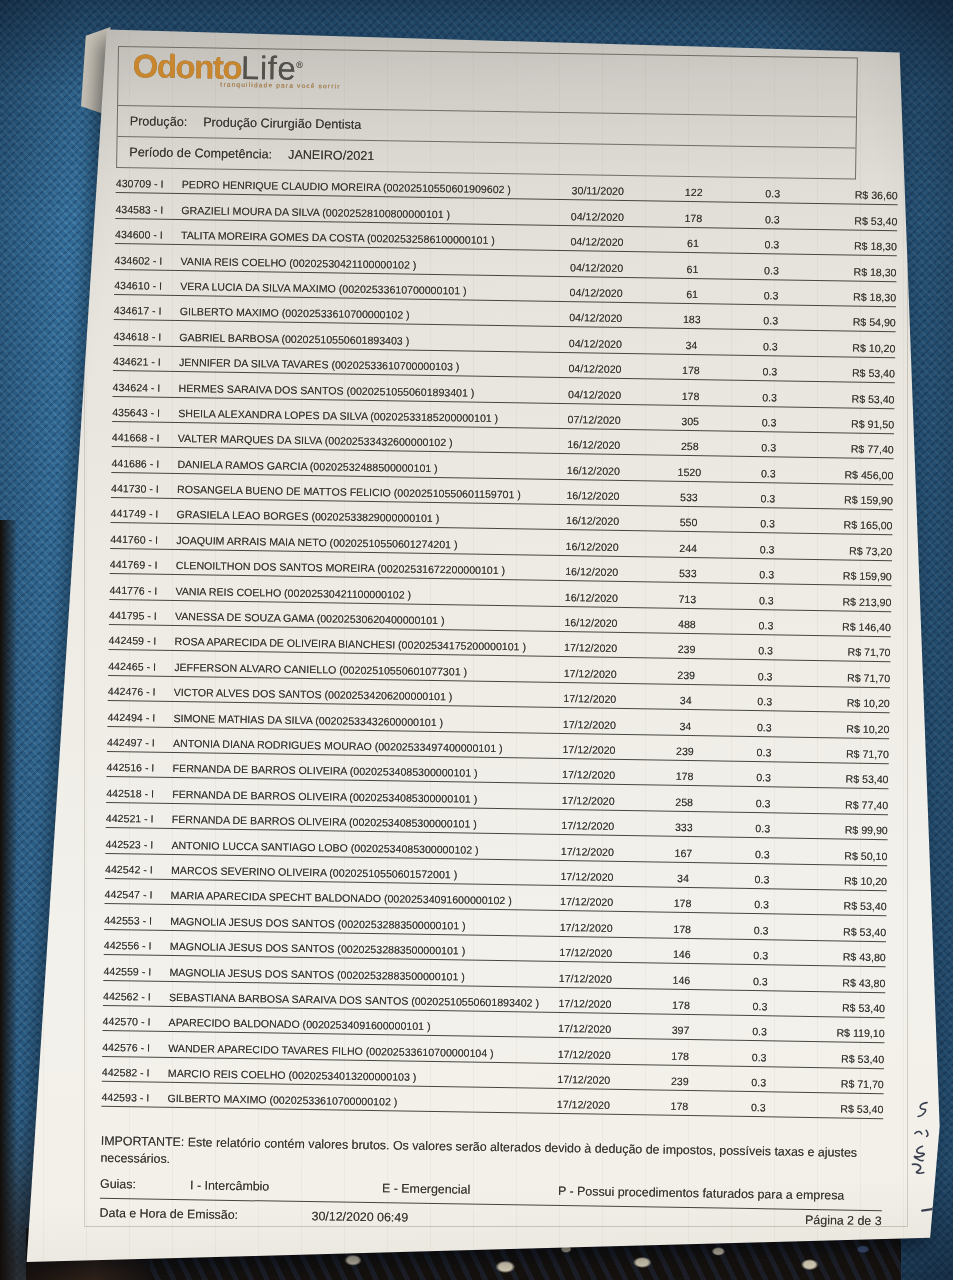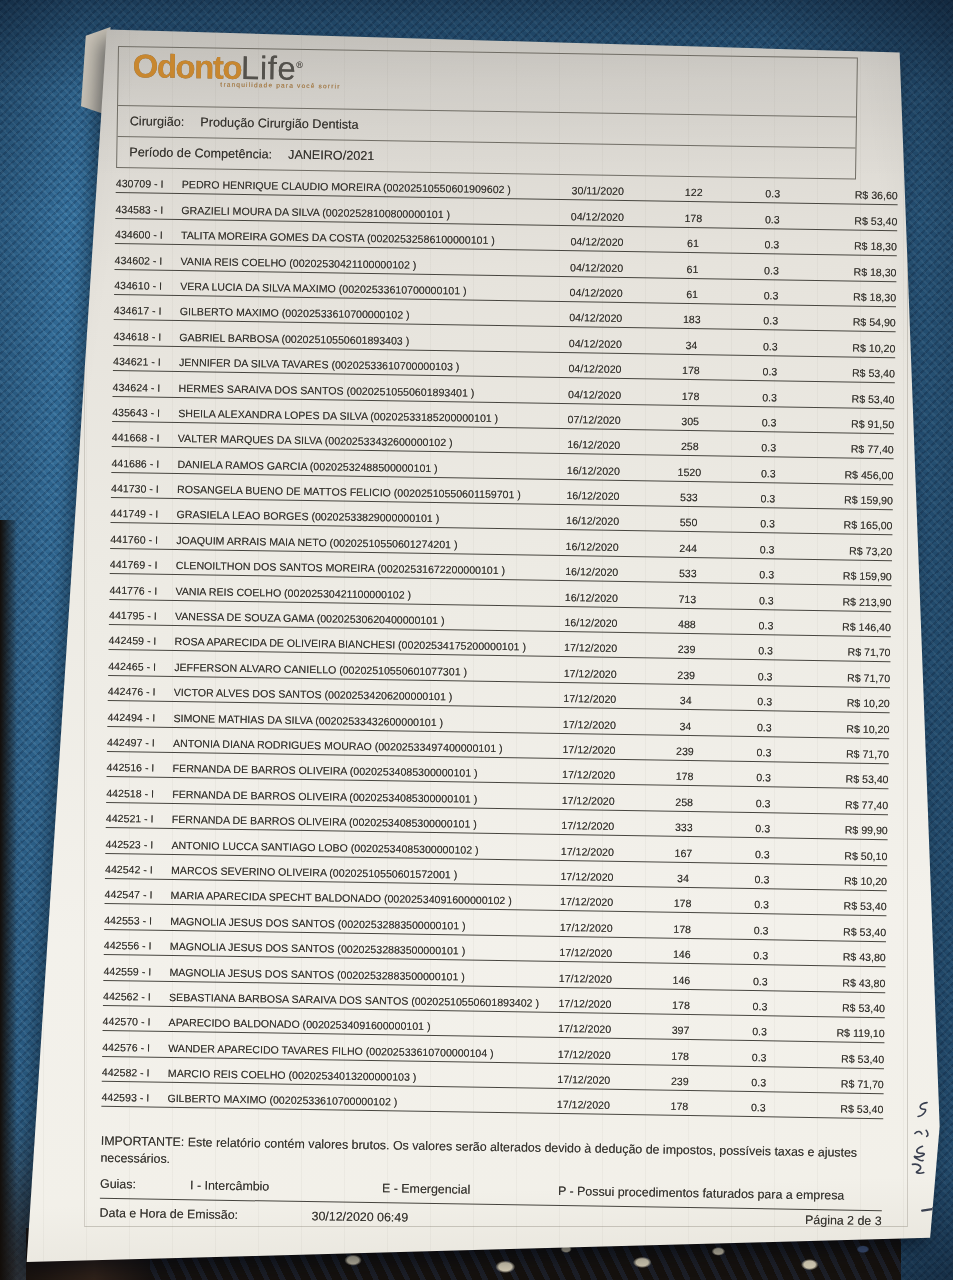--- a/index.html
+++ b/index.html
@@ -120,21 +120,21 @@
       <div class="content">
 
         <div class="hbox">
           <div class="logo-row">
             <div class="logo">
               <div class="logo-line"><span class="lg-odonto">Odonto</span><span class="lg-life">Life</span><span class="lg-tm">®</span></div>
               <div class="tagline">tranquilidade para você sorrir</div>
             </div>
           </div>
           <div class="hrow">
-            <span class="lbl">Cirurgião:</span><span>Produção Cirurgião Dentista</span>
+            <span class="lbl">Produção:</span><span>Produção Cirurgião Dentista</span>
           </div>
           <div class="hrow">
             <span class="lbl">Período de Competência:</span><span>JANEIRO/2021</span>
           </div>
         </div>
 
         <div class="table">
           <div class="trow">
             <span class="c-id">430709 - I</span>
             <span class="c-name">PEDRO HENRIQUE CLAUDIO MOREIRA (00202510550601909602 )</span>

